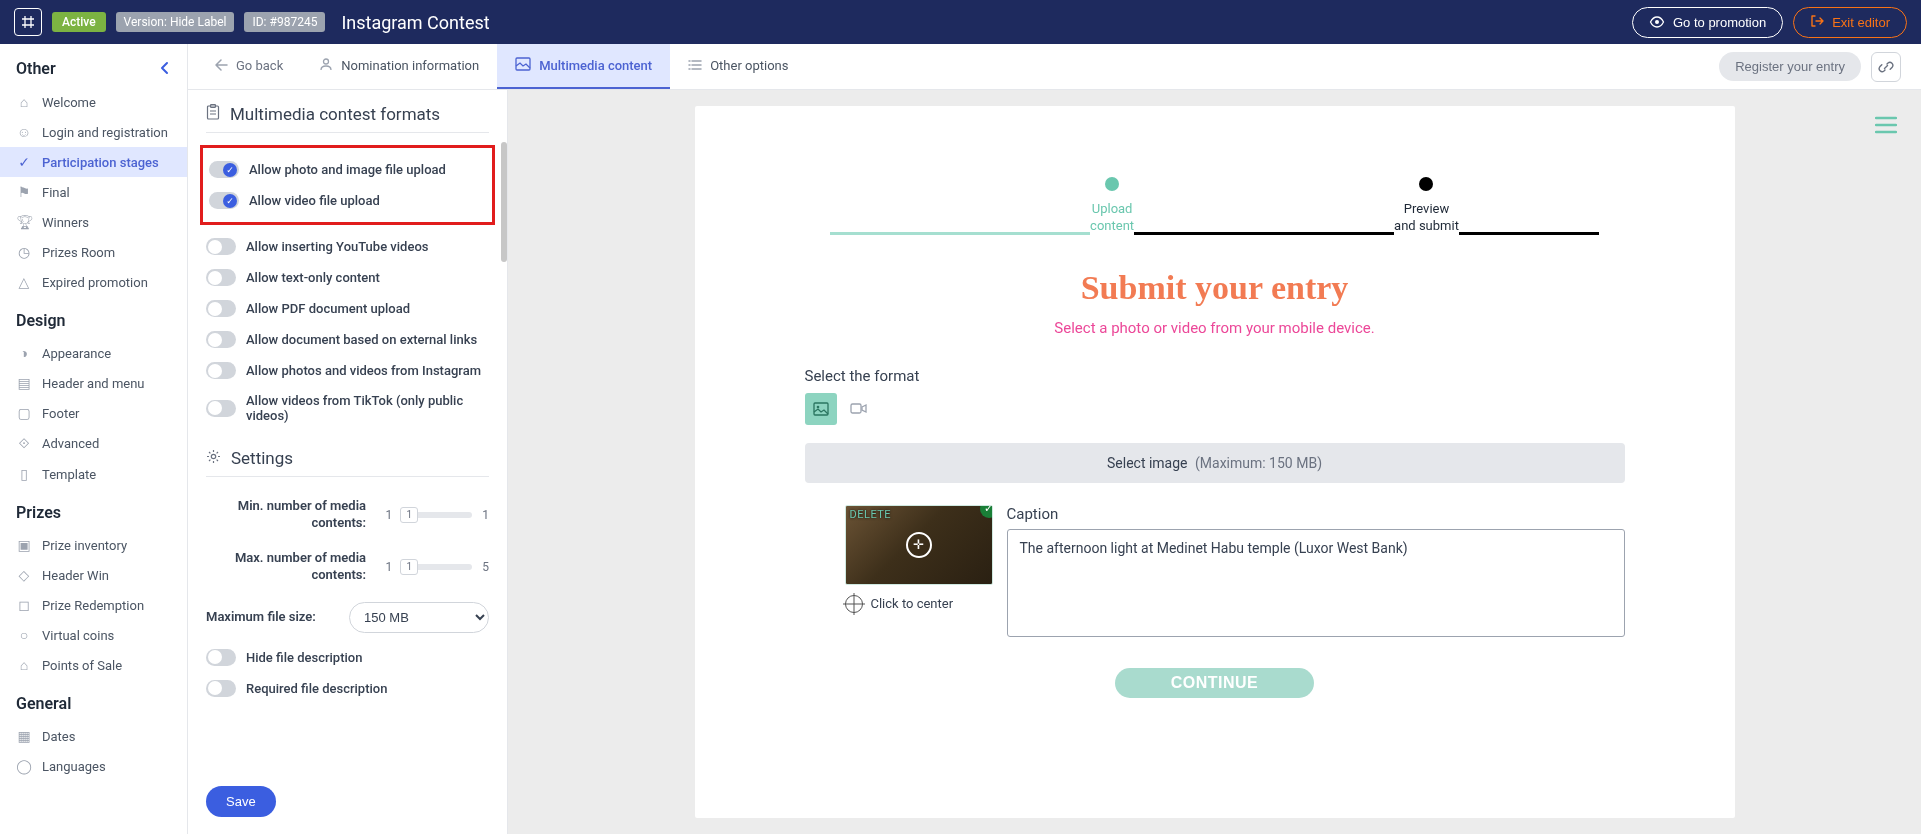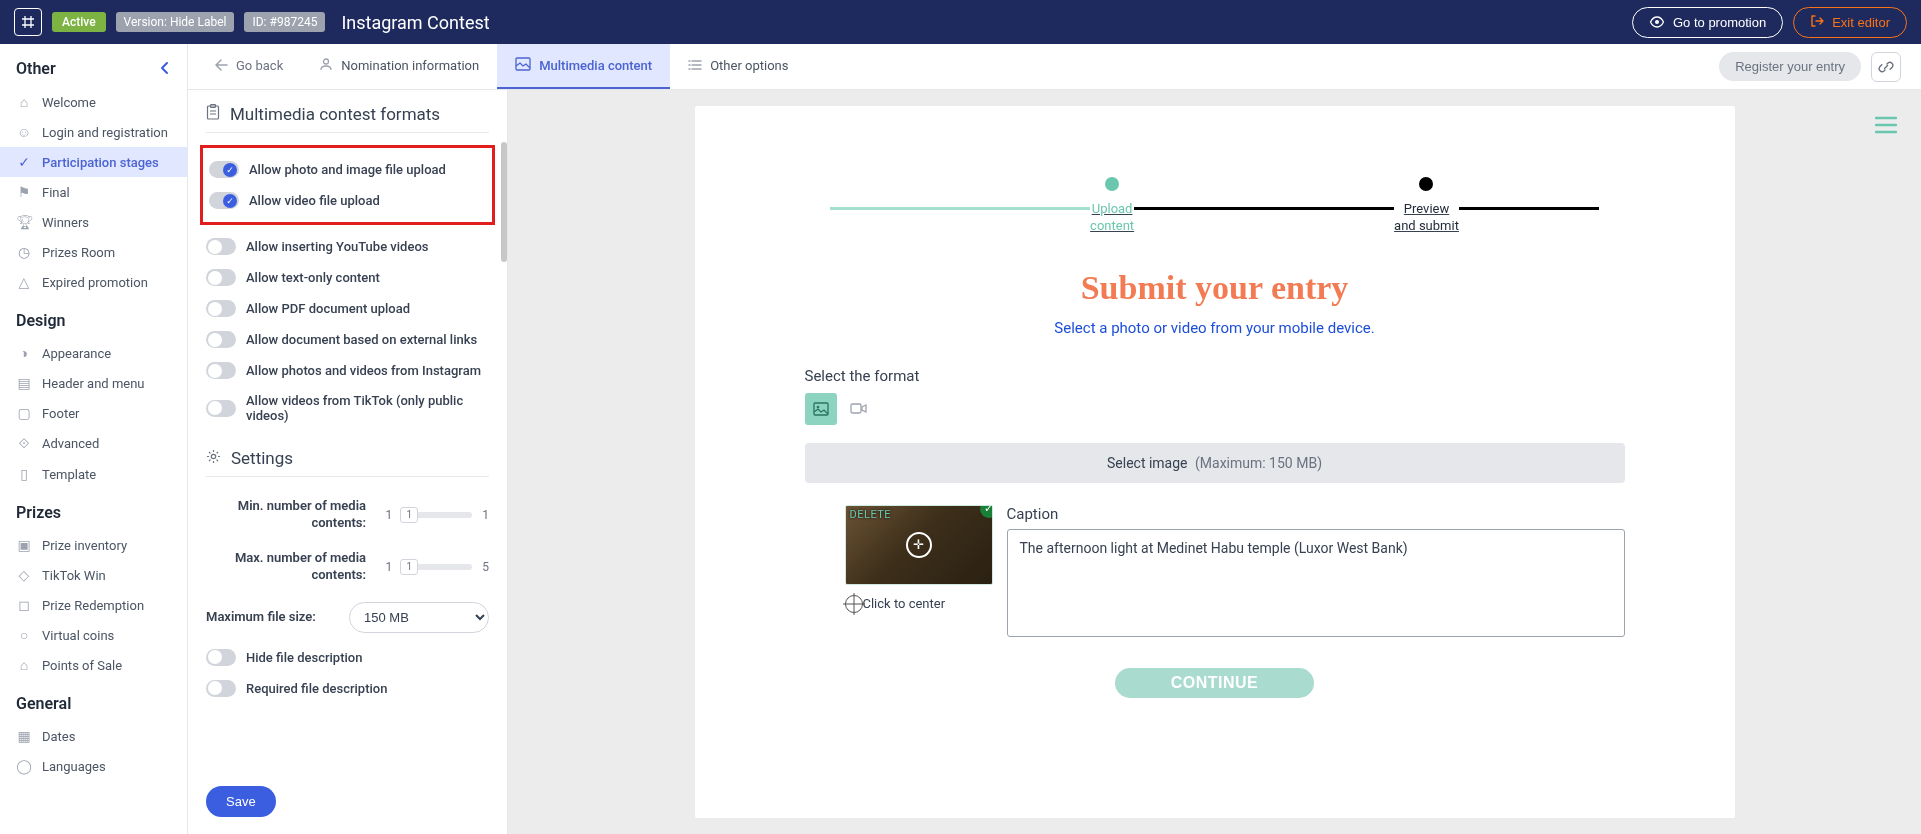--- a/index.html
+++ b/index.html
@@ -67,50 +67,50 @@
     .select-size { width: 140px; padding: 6px 10px; border: 1px solid #d1d5db; border-radius: 18px; font-size: 13px; background: #fff; color: #374151; cursor: pointer; }
     
     .save-bar { position: sticky; bottom: 0; left: 0; right: 0; background: #fff; padding: 12px 18px; }
     .btn-save { background: #3b5ee0; color: #fff; border: none; border-radius: 18px; padding: 8px 20px; font-size: 13px; font-weight: 500; cursor: pointer; }
     
     
     .preview { flex: 1; background: #ececec; padding: 16px; overflow-y: auto; position: relative; }
     .preview-menu { position: absolute; top: 20px; right: 24px; color: #6ac7ae; font-size: 26px; cursor: pointer; }
     .preview-card { background: #fff; max-width: 1040px; margin: 0 auto; min-height: 100%; padding: 40px 110px 40px; border-radius: 2px; }
     
-    .stepper { display: flex; align-items: center; justify-content: center; margin: 30px 0 34px; text-decoration: underline; }
+    .stepper { display: flex; align-items: flex-end; justify-content: center; margin: 30px 0 34px; }
     .step-col { display: flex; flex-direction: column; align-items: center; }
     .step-line { height: 3px; width: 260px; margin-top: 7px; }
     .step-line.done { background: #a5dfd0; }
     .step-line.pending { background: #000; }
     .step-dot { width: 14px; height: 14px; border-radius: 50%; margin-top: 1px; }
     .step-dot.done { background: #6ac7ae; }
     .step-dot.pending { background: #000; }
     .step-label { margin-top: 10px; font-size: 13px; text-align: center; line-height: 1.3; }
     .step-label.active { color: #6ac7ae; }
     .step-label.muted { color: #1f2937; }
     
     .preview-title { text-align: center; color: #f27b53; font-size: 34px; font-weight: 700; margin-bottom: 12px; font-family: Georgia, serif; }
-    .preview-sub { text-align: center; font-size: 15px; color: #1d4ed8; margin-bottom: 30px; }
+    .preview-sub { text-align: center; font-size: 15px; color: #ec4899; margin-bottom: 30px; }
     .format-label { font-size: 15px; color: #374151; margin-bottom: 8px; }
     .format-icons { display: flex; gap: 6px; margin-bottom: 18px; }
     .fmt-btn { width: 32px; height: 32px; border: none; display: flex; align-items: center; justify-content: center; cursor: pointer; border-radius: 3px; font-size: 16px; }
     .fmt-btn.sel { background: #8dd4c0; color: #2a7560; }
     .fmt-btn.unsel { background: transparent; color: #9ca3af; }
     
     .select-image-bar { background: #e5e7eb; border-radius: 4px; padding: 12px; text-align: center; font-size: 14px; color: #374151; margin-bottom: 22px; cursor: pointer; }
     .select-image-bar .max { color: #6b7280; margin-left: 4px; }
     
     .entry-row { display: flex; gap: 14px; align-items: flex-start; }
     .thumb-col { width: 148px; margin-left: 40px; }
     .thumb-wrap { position: relative; width: 148px; height: 80px; border: 1px solid #cfe9e0; background: linear-gradient(135deg, #6b5335 0%, #3d2f1a 45%, #2a2012 100%); border-radius: 2px; overflow: hidden; }
     .thumb-delete { position: absolute; top: 2px; left: 4px; color: #6ac7ae; font-size: 11px; letter-spacing: .5px; cursor: pointer; text-shadow: 0 0 3px #000; }
     .thumb-check { position: absolute; top: -6px; right: -6px; width: 18px; height: 18px; background: #1a7f37; border-radius: 50%; color: #fff; font-size: 11px; display: flex; align-items: center; justify-content: center; }
     .thumb-center { position: absolute; top: 50%; left: 50%; transform: translate(-50%, -50%); width: 26px; height: 26px; border: 2px solid #fff; border-radius: 50%; display: flex; align-items: center; justify-content: center; color: #fff; font-size: 13px; }
-    .click-center { display: flex; align-items: center; font-size: 13px; color: #374151; margin-top: 10px; cursor: pointer; }
+    .click-center { display: flex; align-items: center; gap: 8px; font-size: 13px; color: #374151; margin-top: 10px; cursor: pointer; }
     .crosshair-icon { width: 18px; height: 18px; border: 1px solid #555; border-radius: 50%; position: relative; }
     .crosshair-icon::before, .crosshair-icon::after { content: ''; position: absolute; background: #555; }
     .crosshair-icon::before { left: 50%; top: -3px; bottom: -3px; width: 1px; transform: translateX(-50%); }
     .crosshair-icon::after { top: 50%; left: -3px; right: -3px; height: 1px; transform: translateY(-50%); }
     
     .caption-col { flex: 1; }
     .caption-label { font-size: 15px; color: #374151; margin-bottom: 6px; }
     .caption-box { width: 100%; min-height: 108px; border: 1px solid #9ca3af; border-radius: 3px; padding: 10px 12px; font-size: 14px; color: #374151; resize: none; font-family: inherit; }
     
     .btn-continue { display: block; margin: 28px auto 0; background: #a9dbce; color: #fff; border: none; border-radius: 24px; padding: 6px 56px; font-size: 16px; font-weight: 700; letter-spacing: .5px; cursor: pointer; }
@@ -218,21 +218,21 @@
 
     <div class="sidebar-group-title">
         <span>Prizes</span>
       </div>
     <div class="sidebar-item">
         <span class="si-icon">▣</span>
         <span>Prize inventory</span>
       </div>
     <div class="sidebar-item">
         <span class="si-icon">◇</span>
-        <span>TikTok Win</span>
+        <span>Header Win</span>
       </div>
     <div class="sidebar-item">
         <span class="si-icon">◻</span>
         <span>Prize Redemption</span>
       </div>
     <div class="sidebar-item">
         <span class="si-icon">○</span>
         <span>Virtual coins</span>
       </div>
     <div class="sidebar-item">

